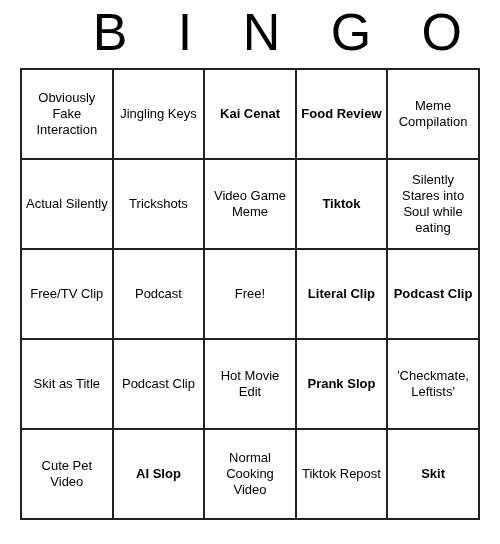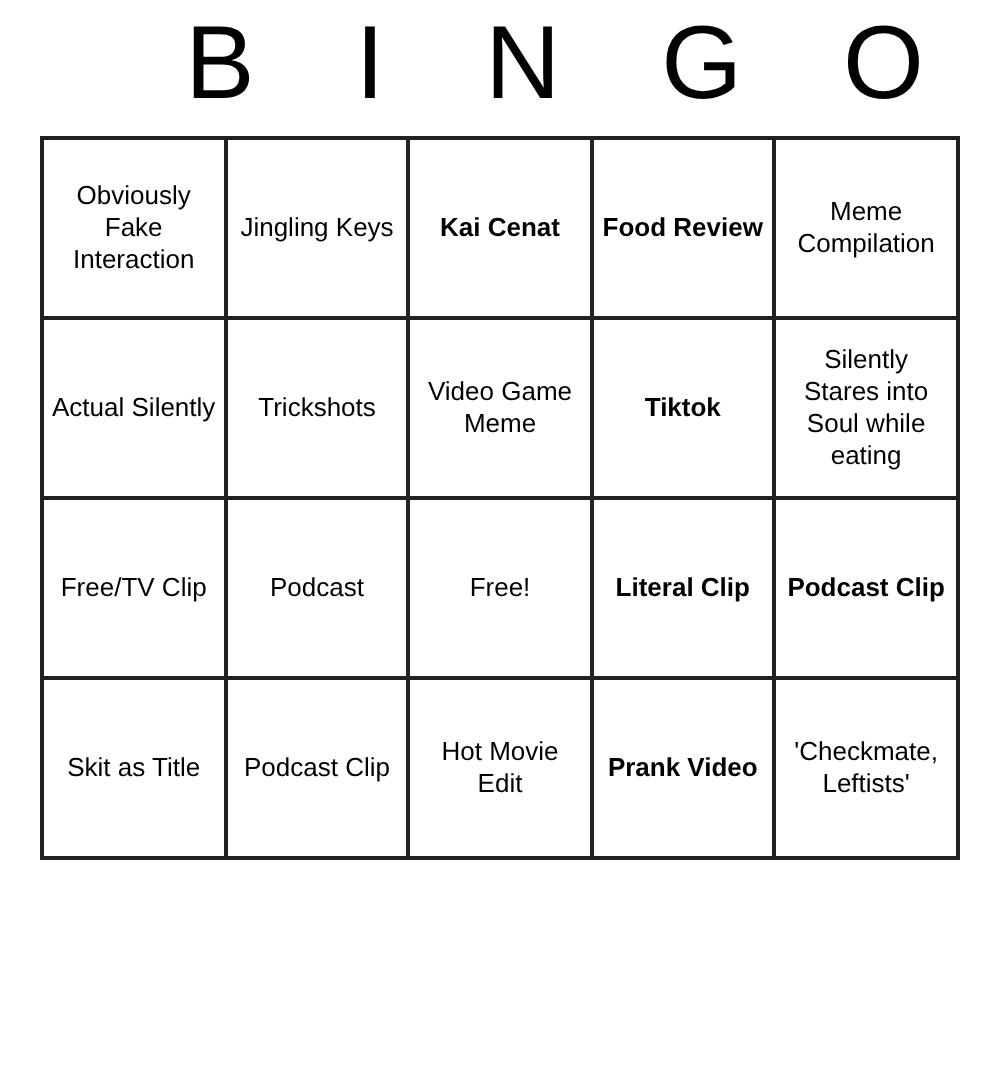--- a/index.html
+++ b/index.html
@@ -74,17 +74,24 @@
         <td>Free/TV Clip</td>
         <td>Podcast</td>
         <td class="free-cell">Free!</td>
         <td class="cell-medium">Literal Clip</td>
         <td class="cell-medium">Podcast Clip</td>
       </tr>
       <tr>
         <td>Skit as Title</td>
         <td>Podcast Clip</td>
         <td>Hot Movie Edit</td>
-        <td class="cell-medium">Prank Video</td>
+        <td class="cell-medium">Prank Slop</td>
         <td>'Checkmate, Leftists'</td>
+      </tr>
+      <tr>
+        <td>Cute Pet Video</td>
+        <td class="cell-large">AI Slop</td>
+        <td>Normal Cooking Video</td>
+        <td>Tiktok Repost</td>
+        <td class="cell-large">Skit</td>
       </tr>
     </tbody>
 </table>
 
 </body></html>

